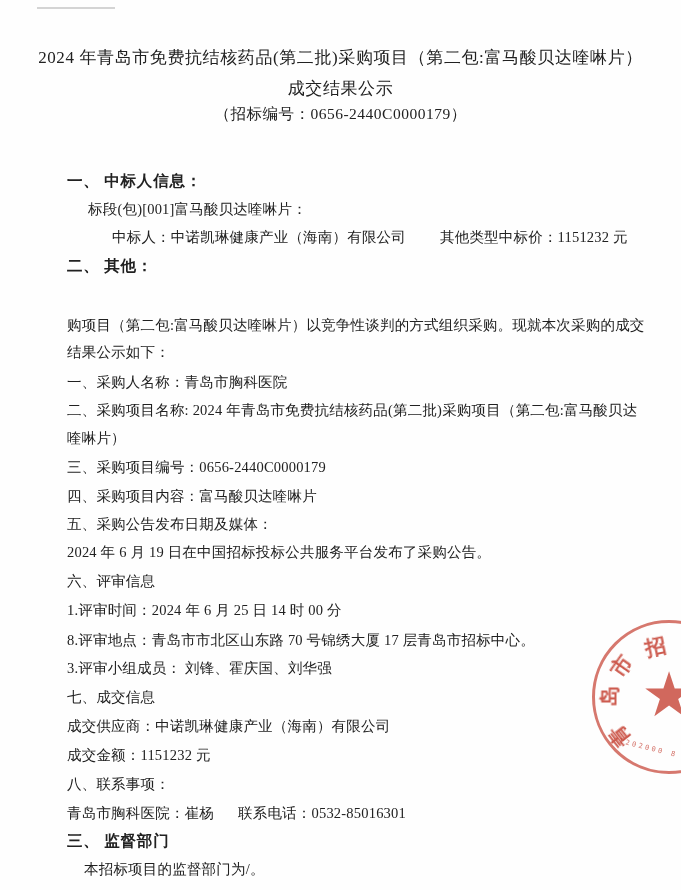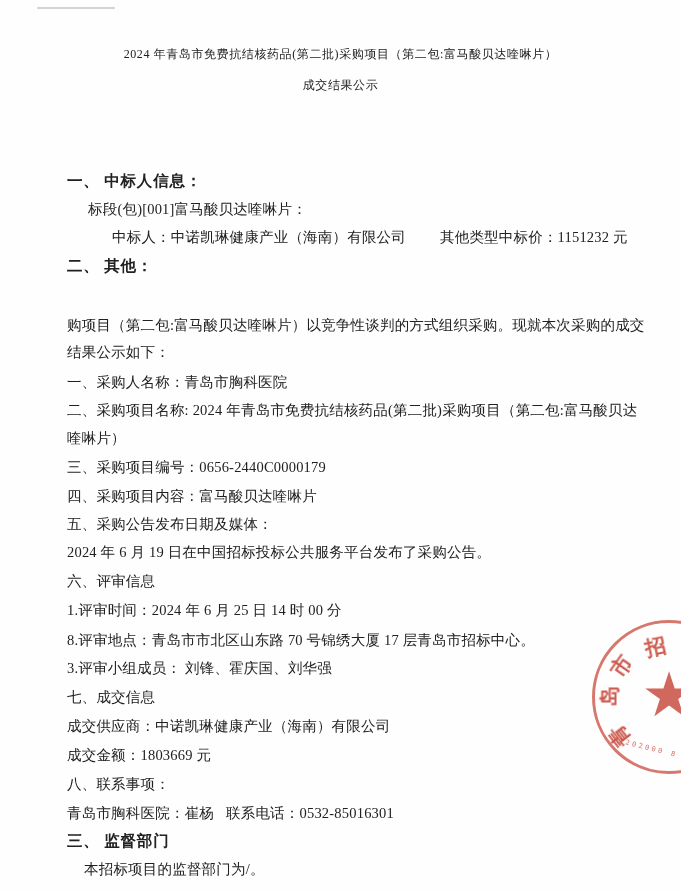--- a/index.html
+++ b/index.html
@@ -2,26 +2,26 @@
 <html><head>
 <meta charset="utf-8">
 <style>
   html,body { margin:0; padding:0; }
   body {
     width:681px; height:890px; background:#ffffff; overflow:hidden;
     font-family:"Liberation Serif","DejaVu Serif",serif; color:#212121;
   }
   .page { position:relative; width:681px; height:890px; background:#fefefe; }
   .ln { position:absolute; font-size:14.5px; letter-spacing:0.2px; white-space:nowrap; }
-  .title { left:0; right:0; text-align:center; font-size:12px; letter-spacing:0.6px; }
+  .title { left:0; right:0; text-align:center; font-size:17px; letter-spacing:0.6px; }
   .subtitle { left:0; right:0; text-align:center; font-size:15.5px; letter-spacing:0.5px; }
   .bold-h { font-weight:bold; font-size:15.5px; letter-spacing:0.8px; }
   .artifact { position:absolute; left:37px; top:7px; width:78px; height:2px; background:#d4d4d4; }
   .gap32 { display:inline-block; margin-left:34px; }
-  .gap24 { display:inline-block; margin-left:12px; }
+  .gap24 { display:inline-block; margin-left:24px; }
 
   
   .seal { position:absolute; left:592px; top:620px; width:154px; height:154px; pointer-events:none; }
   .seal-ring { position:absolute; left:0; top:0; right:0; bottom:0;
     border:3.5px solid rgba(196,62,48,0.70); border-radius:50%; filter:blur(0.3px); }
   .seal-star { position:absolute; left:50%; top:50%; transform:translate(-50%,-54%);
     font-size:62px; line-height:62px; color:rgba(196,62,48,0.78);
     font-family:"DejaVu Sans",sans-serif; }
   .seal-char { position:absolute; font-size:21px; font-weight:bold;
     color:rgba(196,62,48,0.85); filter:blur(0.2px); }
@@ -35,20 +35,21 @@
 </style>
 </head>
 <body>
 
 <div class="page">
 
   <div class="artifact"></div>
 
   <div class="ln title" style="top:46px;">2024 年青岛市免费抗结核药品(第二批)采购项目（第二包:富马酸贝达喹啉片）</div>
   <div class="ln title" style="top:77px;">成交结果公示</div>
+  <div class="ln subtitle" style="top:104px;">（招标编号：0656-2440C0000179）</div>
 
   <div class="ln bold-h" style="top:171px; left:67px;">一、 中标人信息：</div>
   <div class="ln" style="top:200px; left:88px;">标段(包)[001]富马酸贝达喹啉片：</div>
   <div class="ln" style="top:228px; left:112px;">
     <span>中标人：中诺凯琳健康产业（海南）有限公司</span><span class="gap32">其他类型中标价：1151232 元</span>
   </div>
 
   <div class="ln bold-h" style="top:256px; left:67px;">二、 其他：</div>
   <div class="ln" style="top:316px; left:67px;">购项目（第二包:富马酸贝达喹啉片）以竞争性谈判的方式组织采购。现就本次采购的成交</div>
   <div class="ln" style="top:343px; left:67px;">结果公示如下：</div>
@@ -61,21 +62,21 @@
   <div class="ln" style="top:487px; left:67px;">四、采购项目内容：富马酸贝达喹啉片</div>
   <div class="ln" style="top:543px; left:67px;">2024 年 6 月 19 日在中国招标投标公共服务平台发布了采购公告。</div>
 
   <div class="ln" style="top:572px; left:67px;">六、评审信息</div>
   <div class="ln" style="top:601px; left:67px;">1.评审时间：2024 年 6 月 25 日 14 时 00 分</div>
   <div class="ln" style="top:631px; left:67px;">8.评审地点：青岛市市北区山东路 70 号锦绣大厦 17 层青岛市招标中心。</div>
   <div class="ln" style="top:659px; left:67px;">3.评审小组成员： 刘锋、霍庆国、刘华强</div>
 
   <div class="ln" style="top:688px; left:67px;">七、成交信息</div>
   <div class="ln" style="top:717px; left:67px;">成交供应商：中诺凯琳健康产业（海南）有限公司</div>
-  <div class="ln" style="top:746px; left:67px;">成交金额：1803669 元</div>
+  <div class="ln" style="top:746px; left:67px;">成交金额：1151232 元</div>
 
   <div class="ln" style="top:775px; left:67px;">八、联系事项：</div>
   <div class="ln" style="top:804px; left:67px;">
     <span>青岛市胸科医院：崔杨</span><span class="gap24">联系电话：0532-85016301</span>
   </div>
 
   <div class="ln bold-h" style="top:831px; left:67px;">三、 监督部门</div>
   <div class="ln" style="top:860px; left:84px;">本招标项目的监督部门为/。</div>
 
   <div class="seal">

